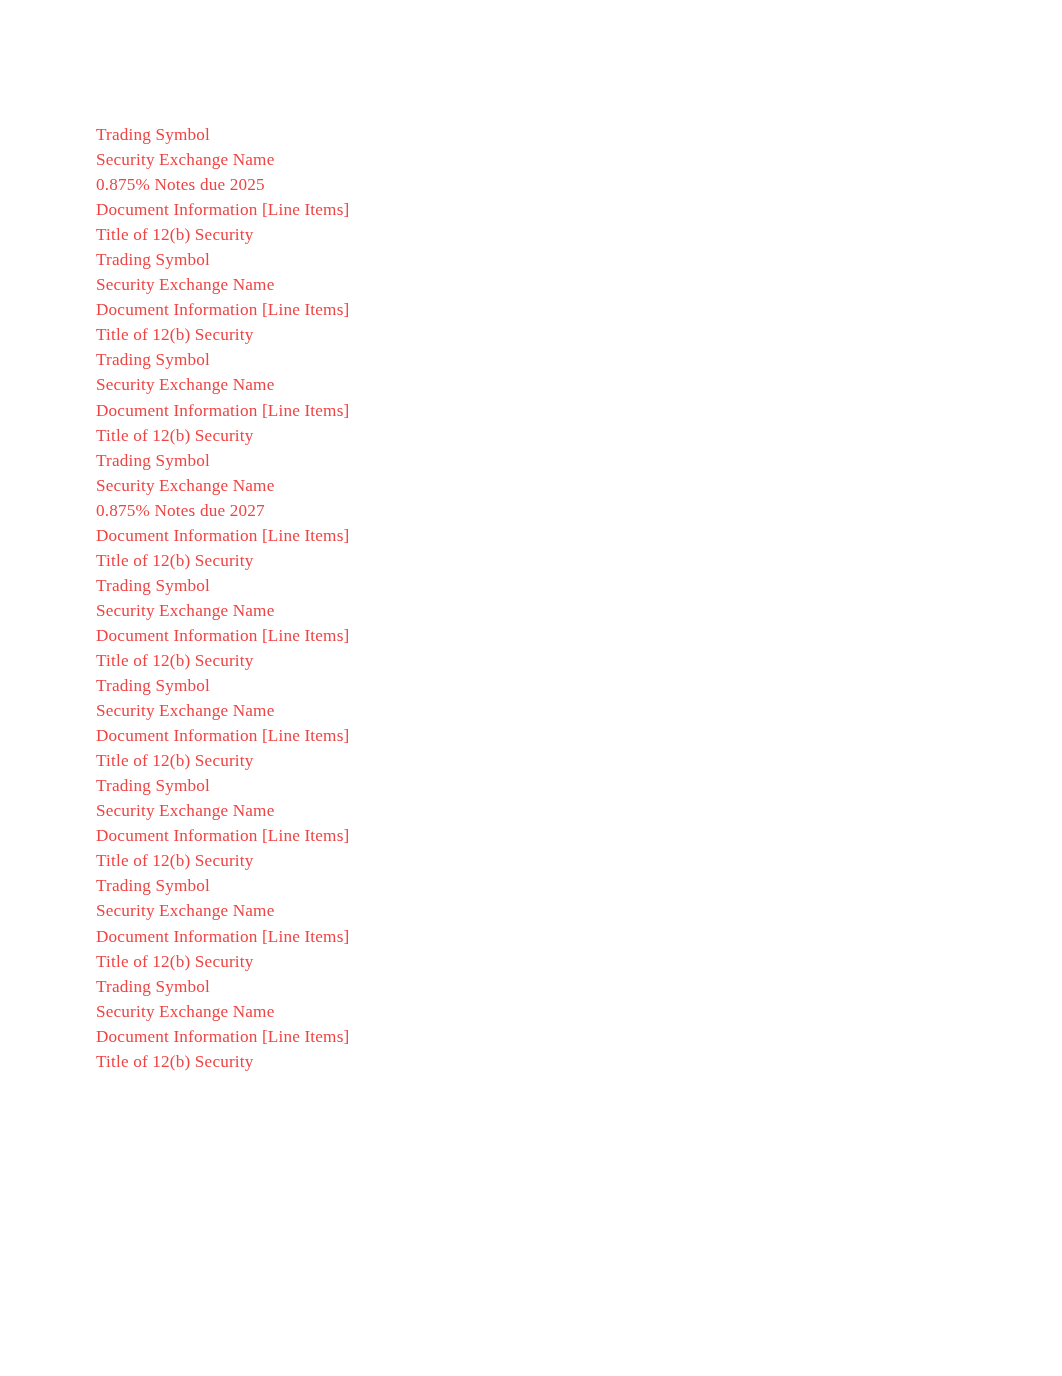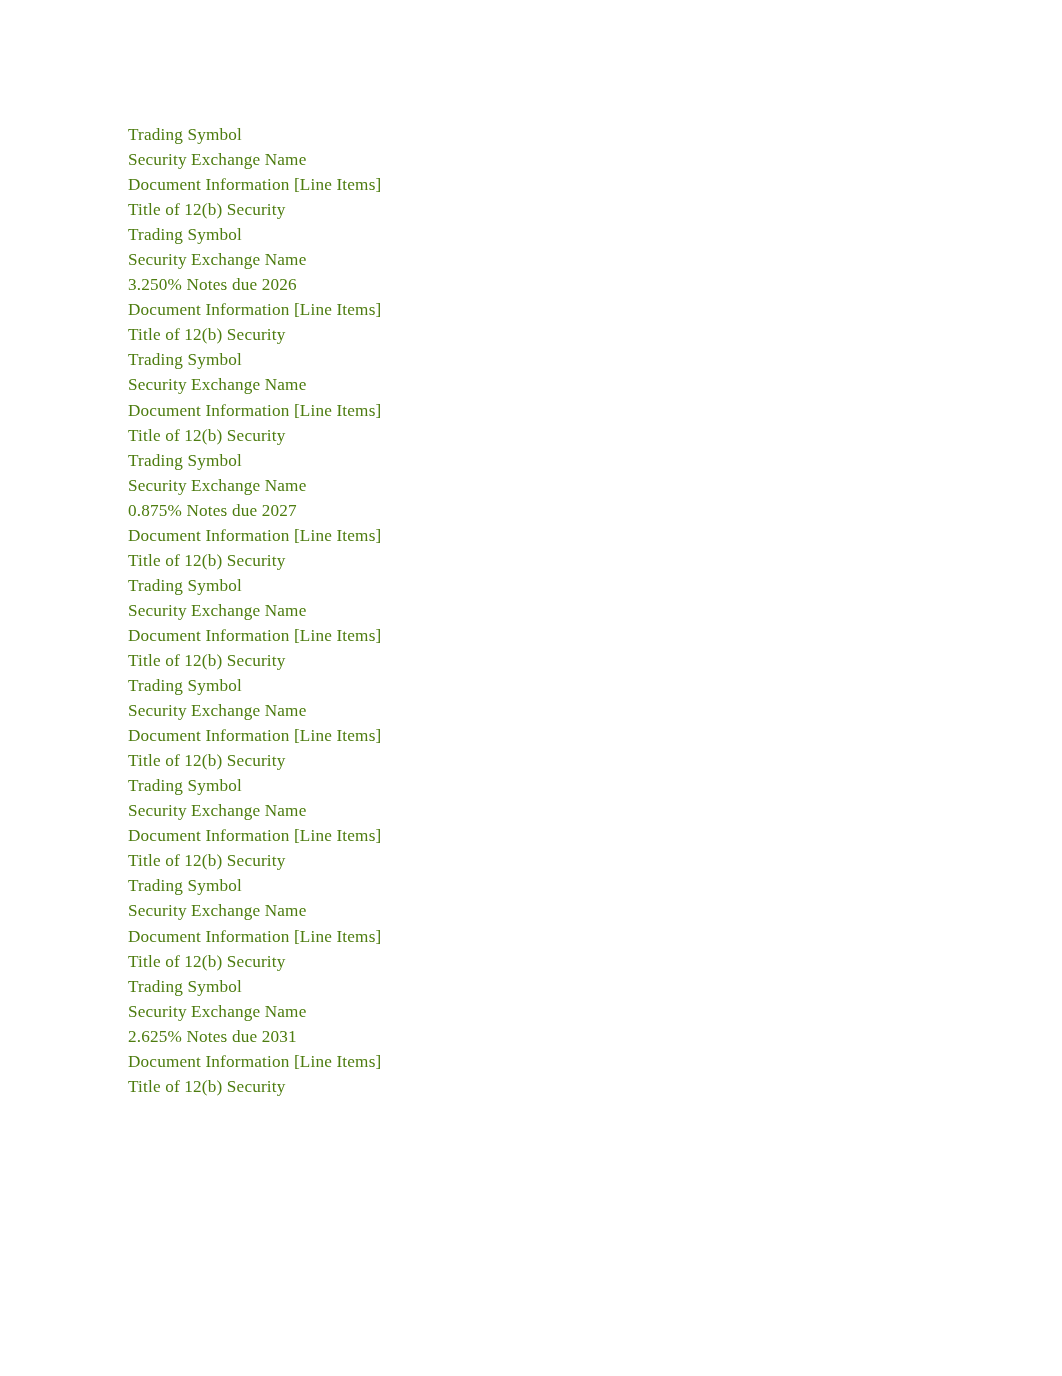--- a/index.html
+++ b/index.html
@@ -26,36 +26,35 @@
     position: absolute;
     left: 96px;
     top: 122px;
     width: 880px;
   }
   .text-line {
     font-size: 17.2px;
     line-height: 25.05px;
     white-space: nowrap;
     letter-spacing: 0.01em;
-    color: #4d7c0f;
-    margin-left: 32px;
+    color: #ef4444;
   }
 </style>
 </head>
 <body>
 
 <div class="page">
   <div class="doc-body">
       <div class="text-line">Trading Symbol</div>
       <div class="text-line">Security Exchange Name</div>
+      <div class="text-line">0.875% Notes due 2025</div>
       <div class="text-line">Document Information [Line Items]</div>
       <div class="text-line">Title of 12(b) Security</div>
       <div class="text-line">Trading Symbol</div>
       <div class="text-line">Security Exchange Name</div>
-      <div class="text-line">3.250% Notes due 2026</div>
       <div class="text-line">Document Information [Line Items]</div>
       <div class="text-line">Title of 12(b) Security</div>
       <div class="text-line">Trading Symbol</div>
       <div class="text-line">Security Exchange Name</div>
       <div class="text-line">Document Information [Line Items]</div>
       <div class="text-line">Title of 12(b) Security</div>
       <div class="text-line">Trading Symbol</div>
       <div class="text-line">Security Exchange Name</div>
       <div class="text-line">0.875% Notes due 2027</div>
       <div class="text-line">Document Information [Line Items]</div>
@@ -71,17 +70,16 @@
       <div class="text-line">Trading Symbol</div>
       <div class="text-line">Security Exchange Name</div>
       <div class="text-line">Document Information [Line Items]</div>
       <div class="text-line">Title of 12(b) Security</div>
       <div class="text-line">Trading Symbol</div>
       <div class="text-line">Security Exchange Name</div>
       <div class="text-line">Document Information [Line Items]</div>
       <div class="text-line">Title of 12(b) Security</div>
       <div class="text-line">Trading Symbol</div>
       <div class="text-line">Security Exchange Name</div>
-      <div class="text-line">2.625% Notes due 2031</div>
       <div class="text-line">Document Information [Line Items]</div>
       <div class="text-line">Title of 12(b) Security</div>
     </div>
 </div>
 
 </body></html>

